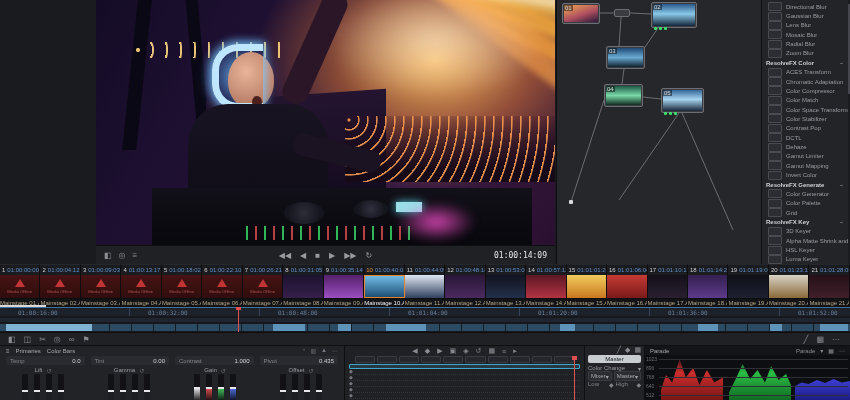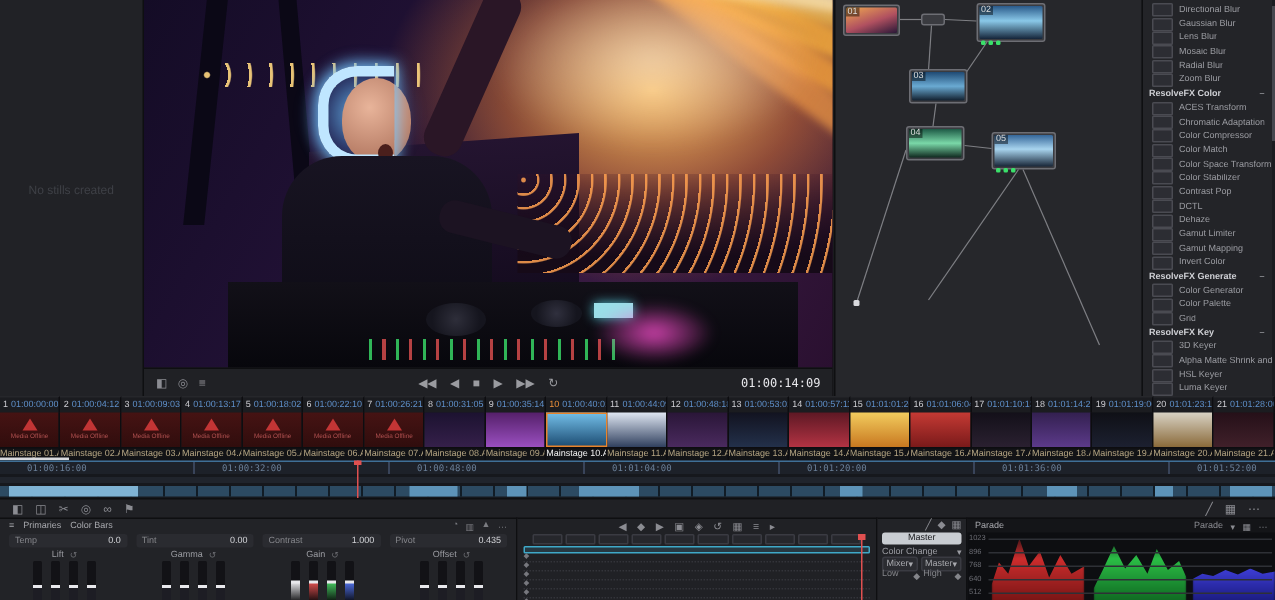--- a/index.html
+++ b/index.html
@@ -152,23 +152,20 @@
   .wf.g{left:84px;width:62px;background:linear-gradient(180deg,rgba(40,220,70,.1),#2ec84a 35%,#0f6a22 95%);
         clip-path:polygon(0 75%,10% 50%,22% 18%,34% 48%,46% 30%,58% 55%,68% 22%,80% 50%,92% 38%,100% 60%,100% 100%,0 100%);}
   .wf.b{left:150px;width:55px;background:linear-gradient(180deg,rgba(70,70,255,.1),#4444e8 45%,#1a1a80 95%);
         clip-path:polygon(0 62%,12% 55%,25% 58%,40% 50%,55% 56%,70% 48%,85% 55%,100% 52%,100% 100%,0 100%);}
 </style>
 </head>
 <body>
 
 <div id="app">
 
-  <div id="gallery">
-    <div class="empty">No stills created</div>
-  </div>
 
   <div id="viewer">
     <div id="photo">
       <div class="glow-right"></div>
       <div class="beam b1"></div>
       <div class="beam b2"></div>
       <div class="beam b3"></div>
       <div class="beam b4"></div>
       <div class="beam b5"></div>
       <div class="smoke"></div>

